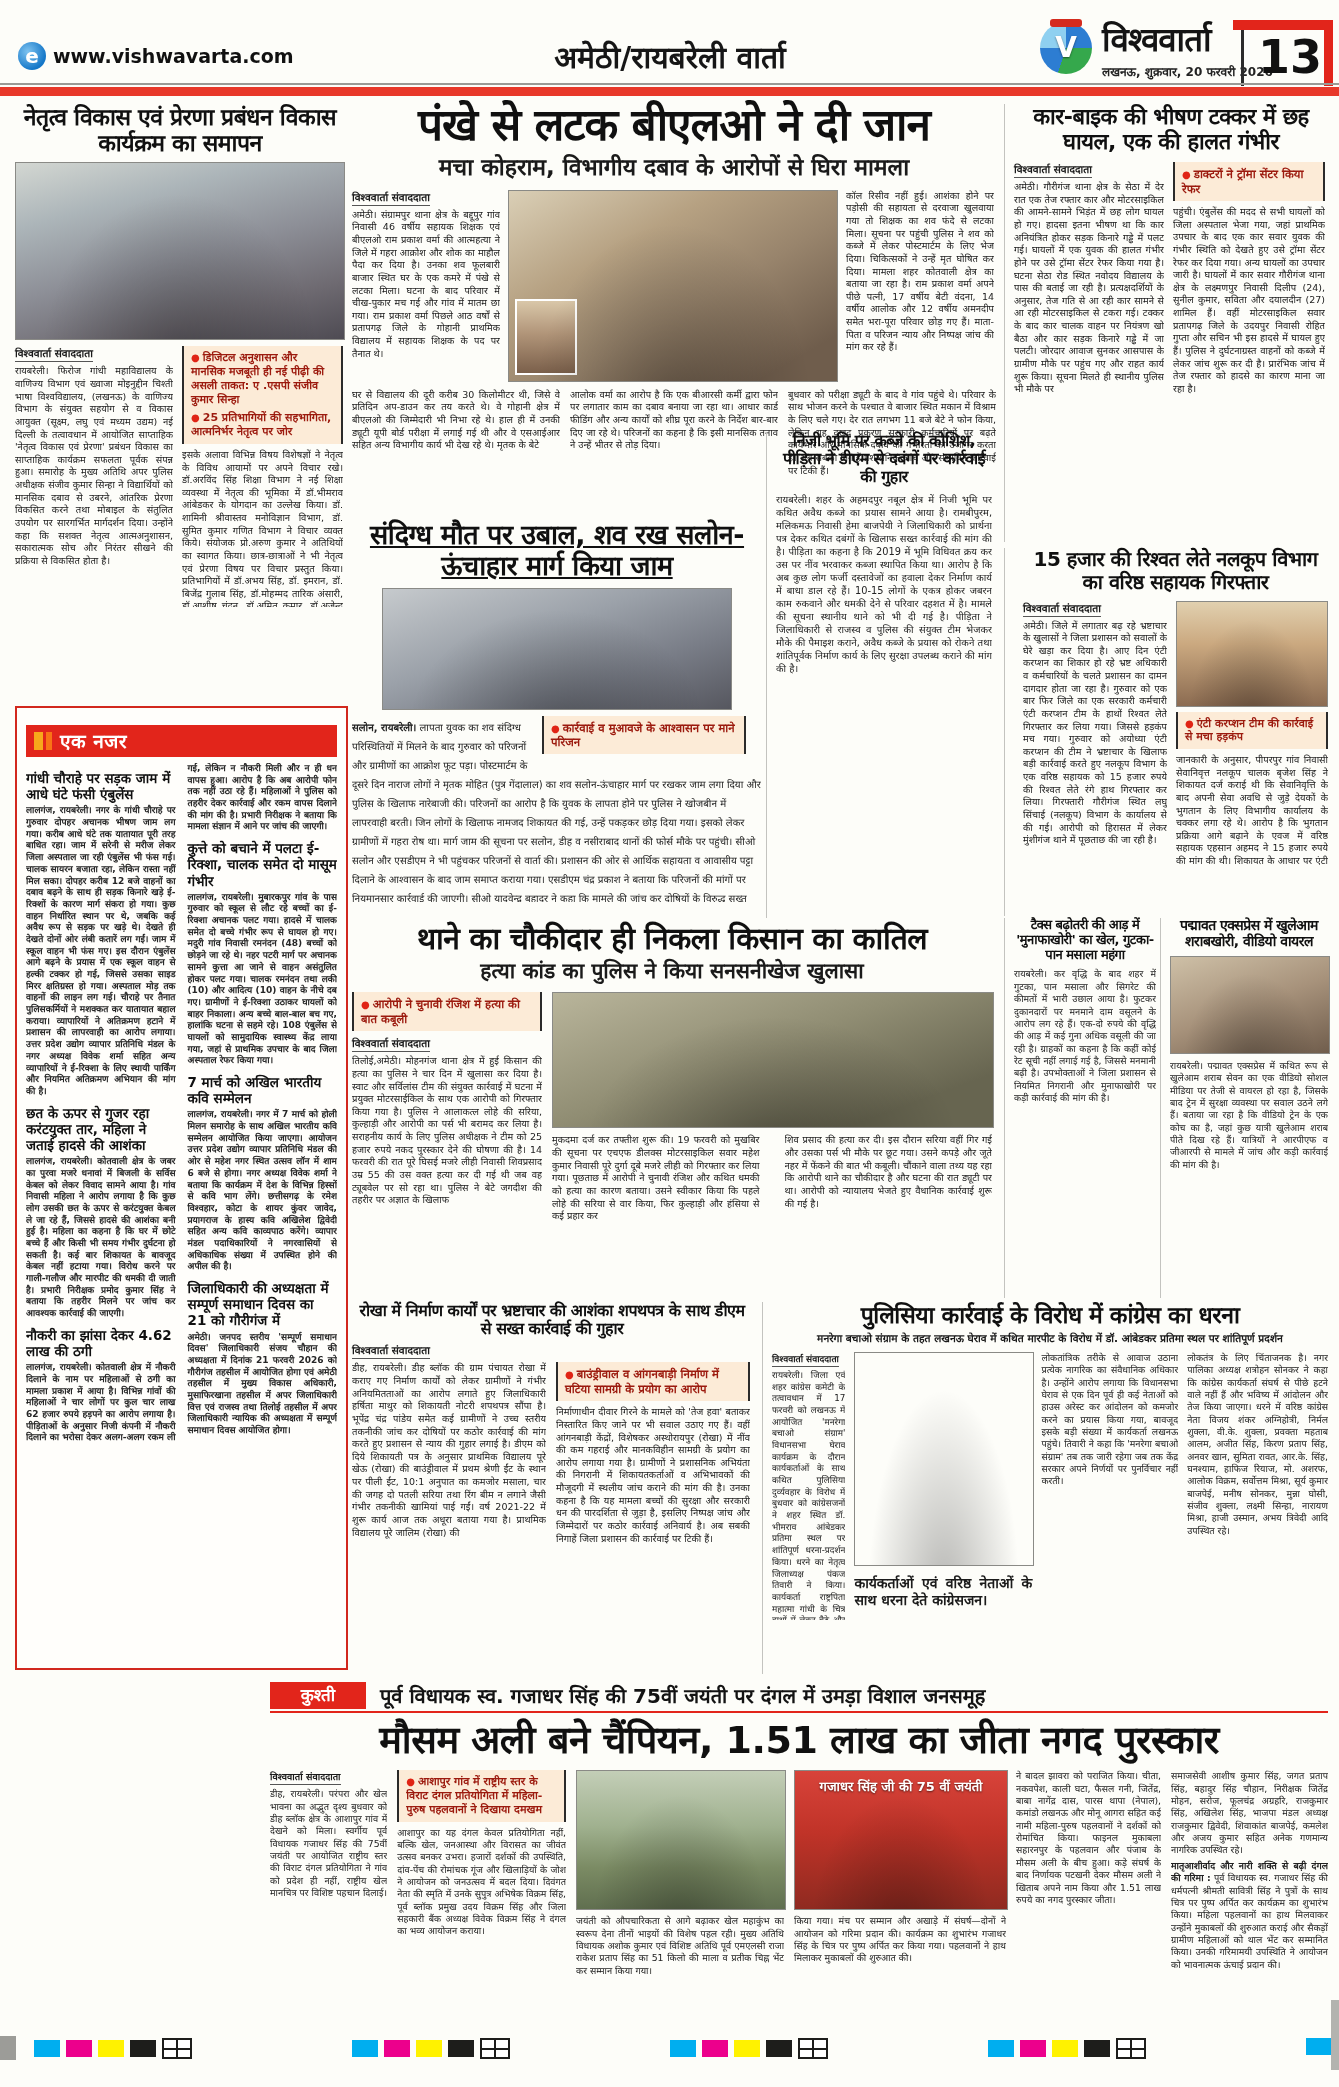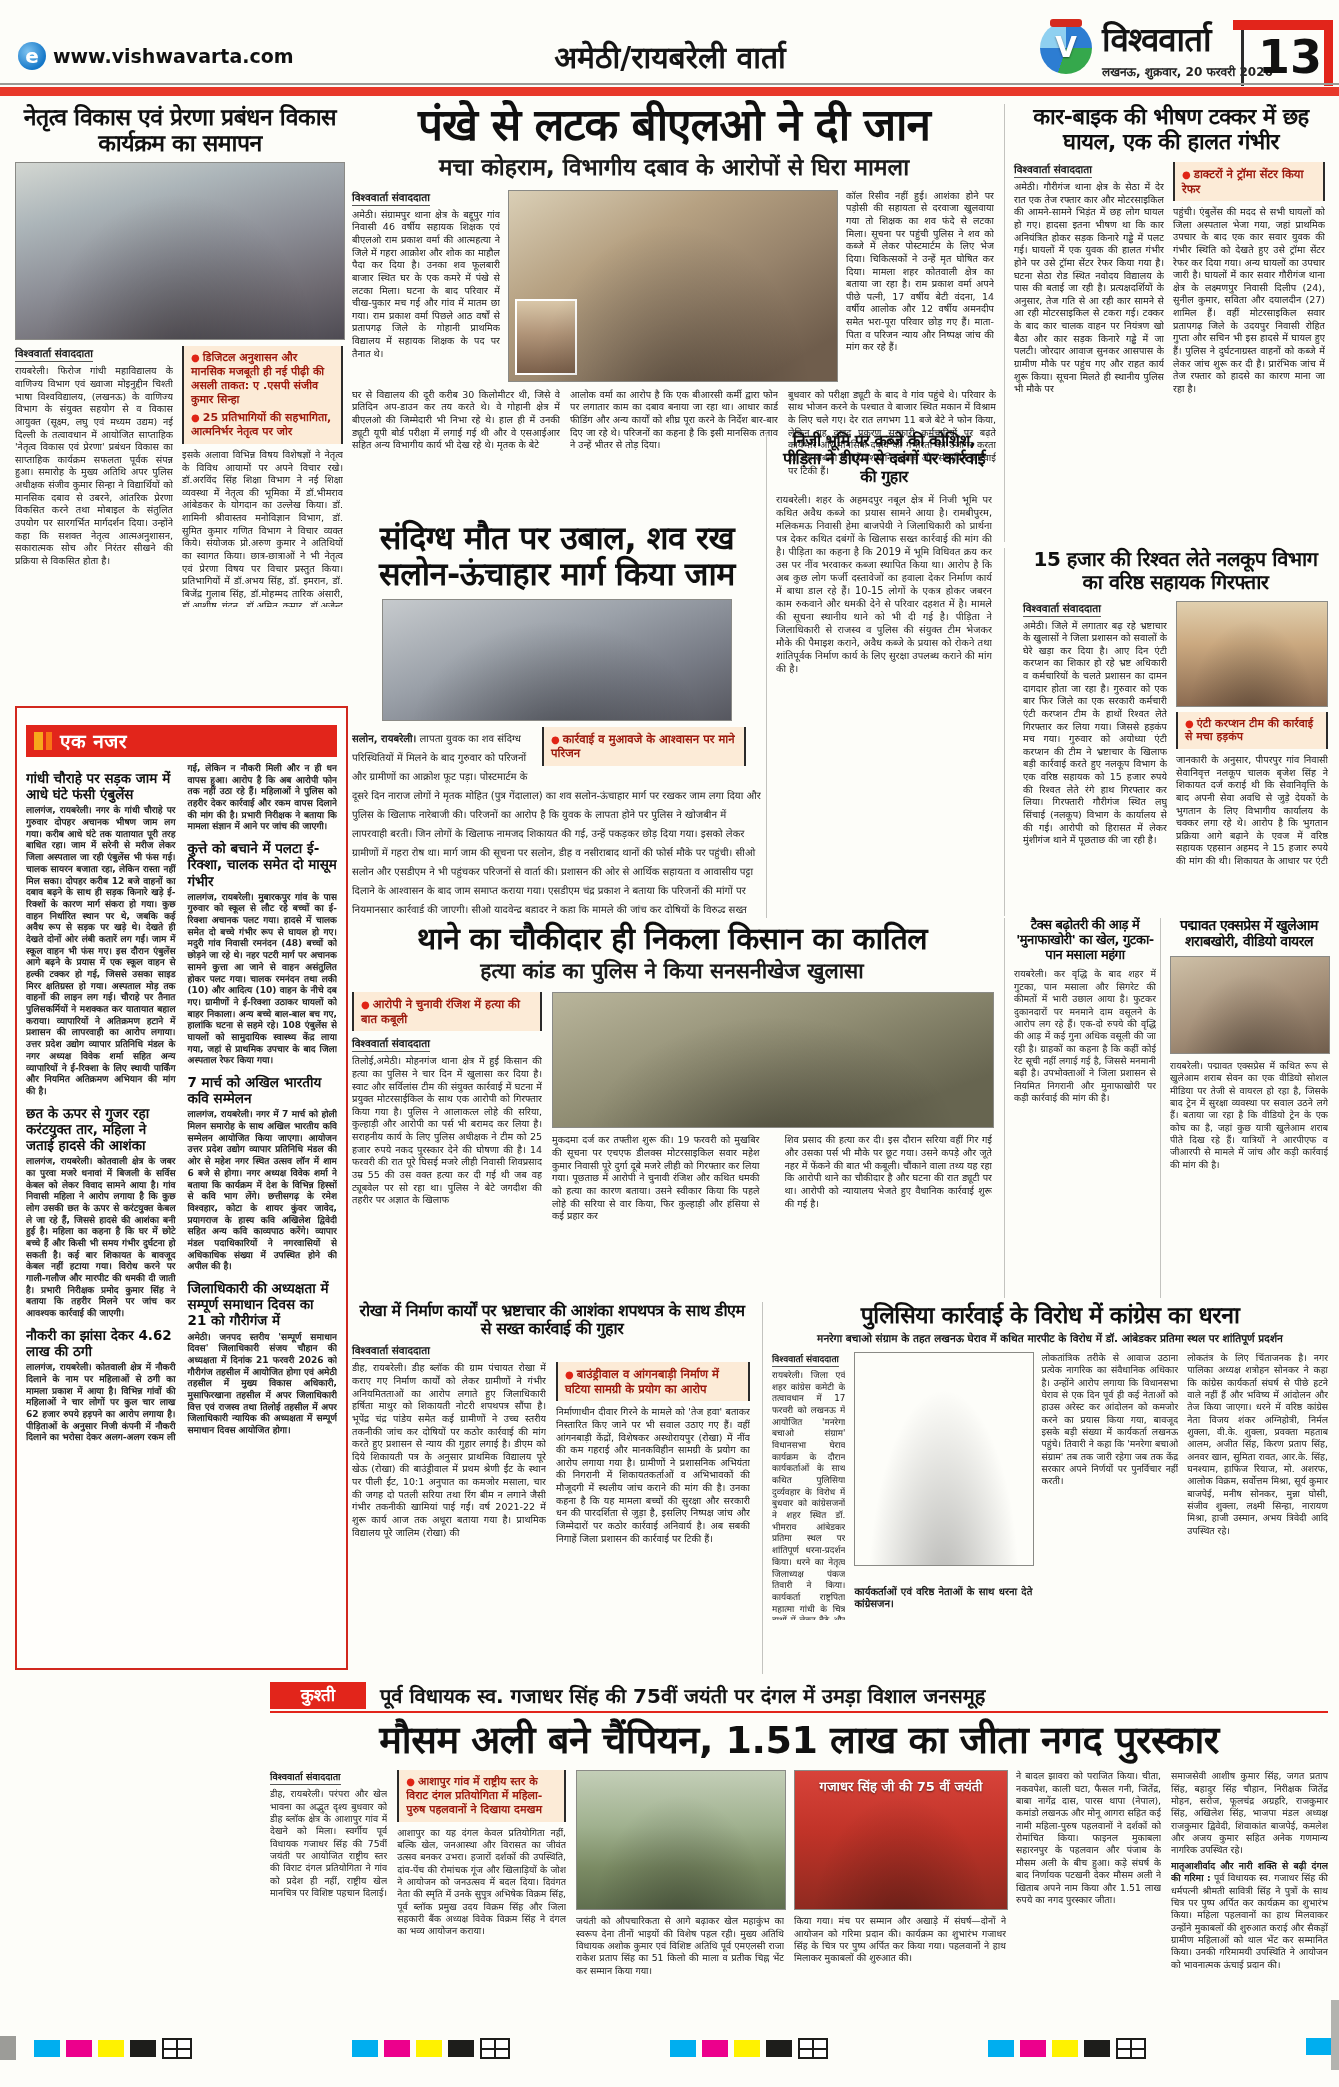--- a/index.html
+++ b/index.html
@@ -23,21 +23,21 @@
             background:linear-gradient(180deg,#d9c7a9 0%,#b19579 45%,#7b604b 100%);}
   .ph-jam{background:linear-gradient(160deg,#c6cacd 0%,#9ba1a9 40%,#787c86 70%,#56575f 100%);}
   .ph-portrait{background:linear-gradient(180deg,#e1d0af 0%,#cba980 40%,#8b6b51 100%);}
   .ph-police{background:linear-gradient(160deg,#b9b59b 0%,#908d73 45%,#676550 82%);}
   .ph-train{background:linear-gradient(160deg,#cec0a7 0%,#a7927b 50%,#705d4c 100%);}
   .ph-congress{background:linear-gradient(180deg,#bdd1df 0%,#9eb7c7 30%,#90name 0,#909c8b 62%,#6e7461 100%);}
   .ph-dangal{background:linear-gradient(180deg,#c3ceb7 0%,#a0b18f 40%,#7b8b64 70%,#606f4f 100%);}
   .ph-banner{background:linear-gradient(180deg,#d8433a 0%,#c03328 45%,#8f2a20 100%);}
   .ph-banner .bnr{position:absolute;top:8px;left:0;right:0;text-align:center;color:#fff;font-weight:bold;
                   font-size:13px;text-shadow:0 1px 2px rgba(0,0,0,.6);line-height:1.3;padding:0 6px;}
-  .caption{font-size:10px;font-weight:bold;line-height:1.25;margin-top:20px;text-align:justify;}
+  .caption{font-size:14px;font-weight:bold;line-height:1.25;margin-top:9px;text-align:justify;}
   .vline-l{border-left:1px solid #c3c3bf;}
   .ek-head{background:#e2251b;height:32px;display:flex;align-items:center;padding-left:8px;}
   .ek-acc{width:9px;height:18px;background:#f7a81b;margin-right:3px;}
   .ek-acc2{width:6px;height:18px;background:#f97316;margin-right:8px;}
   .ek-title{color:#fff;font-weight:bold;font-size:19px;letter-spacing:.5px;}
   .ek-items{margin-top:6px;column-count:2;column-gap:12px;height:894px;overflow:hidden;}
   .ek-item h4{font-size:13.5px;line-height:1.2;margin:7px 0 3px;color:#101010;}
   .ek-item p{margin:0 0 4px;font-size:9px;line-height:1.3;text-align:justify;color:#262626;font-weight:bold;}
   .regs{position:absolute;display:flex;gap:6px;align-items:center;}
   .regs .sq{width:26px;height:17px;}
@@ -163,21 +163,21 @@
       <div style="width:152px;">
         <div class="kbox">
           <span class="dot">●</span><span>डाक्टरों ने ट्रॉमा सेंटर किया रेफर</span>
         </div>
         <div class="body clip" style="height:272px;font-size:9.5px;margin-top:5px;">पहुंची। एंबुलेंस की मदद से सभी घायलों को जिला अस्पताल भेजा गया, जहां प्राथमिक उपचार के बाद एक कार सवार युवक की गंभीर स्थिति को देखते हुए उसे ट्रॉमा सेंटर रेफर कर दिया गया। अन्य घायलों का उपचार जारी है। घायलों में कार सवार गौरीगंज थाना क्षेत्र के लक्ष्मणपुर निवासी दिलीप (24), सुनील कुमार, सविता और दयालदीन (27) शामिल हैं। वहीं मोटरसाइकिल सवार प्रतापगढ़ जिले के उदयपुर निवासी रोहित गुप्ता और सचिन भी इस हादसे में घायल हुए हैं। पुलिस ने दुर्घटनाग्रस्त वाहनों को कब्जे में लेकर जांच शुरू कर दी है। प्रारंभिक जांच में तेज रफ्तार को हादसे का कारण माना जा रहा है।</div>
       </div>
     </div>
   </div>
 
   <div class="abs" style="left:352px;top:520px;width:410px;height:396px;">
-    <div class="hl" style="font-size:32px;">संदिग्ध मौत पर उबाल, शव रख सलोन-ऊंचाहार मार्ग किया जाम</div>
+    <div class="hl" style="font-size:27px;text-decoration:underline;">संदिग्ध मौत पर उबाल, शव रख सलोन-ऊंचाहार मार्ग किया जाम</div>
     <div class="ph ph-jam" style="width:348px;height:120px;margin:6px auto 0;"></div>
     <div class="clip" style="height:186px;margin-top:6px;">
       <div class="kbox" style="float:right;width:186px;margin:0 16px 5px 8px;">
         <span class="dot">●</span><span>कार्रवाई व मुआवजे के आश्वासन पर माने परिजन</span>
       </div>
       <span class="body" style="font-size:10px;">
         <span class="lead-b">सलोन, रायबरेली।</span><span> लापता युवक का शव संदिग्ध परिस्थितियों में मिलने के बाद गुरुवार को परिजनों और ग्रामीणों का आक्रोश फूट पड़ा। पोस्टमार्टम के</span>
         <span>दूसरे दिन नाराज लोगों ने मृतक मोहित (पुत्र गेंदालाल) का शव सलोन-ऊंचाहार मार्ग पर रखकर जाम लगा दिया और पुलिस के खिलाफ नारेबाजी की। परिजनों का आरोप है कि युवक के लापता होने पर पुलिस ने खोजबीन में लापरवाही बरती। जिन लोगों के खिलाफ नामजद शिकायत की गई, उन्हें पकड़कर छोड़ दिया गया। इसको लेकर ग्रामीणों में गहरा रोष था। मार्ग जाम की सूचना पर सलोन, डीह व नसीराबाद थानों की फोर्स मौके पर पहुंची। सीओ सलोन और एसडीएम ने भी पहुंचकर परिजनों से वार्ता की। प्रशासन की ओर से आर्थिक सहायता व आवासीय पट्टा दिलाने के आश्वासन के बाद जाम समाप्त कराया गया। एसडीएम चंद्र प्रकाश ने बताया कि परिजनों की मांगों पर नियमानुसार कार्रवाई की जाएगी। सीओ यादवेन्द्र बहादुर ने कहा कि मामले की जांच कर दोषियों के विरुद्ध सख्त कार्रवाई की जाएगी।</span>
       </span>
     </div>

